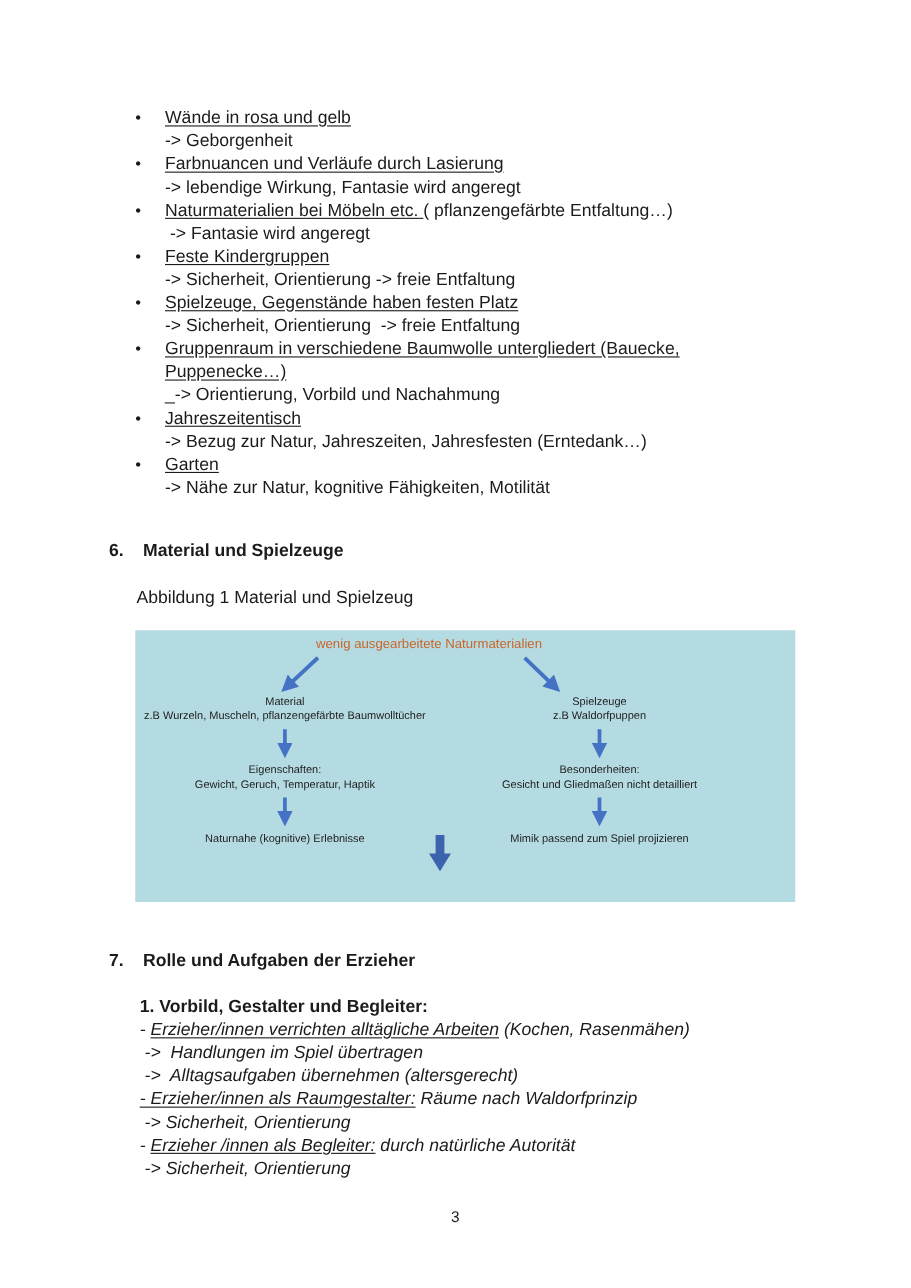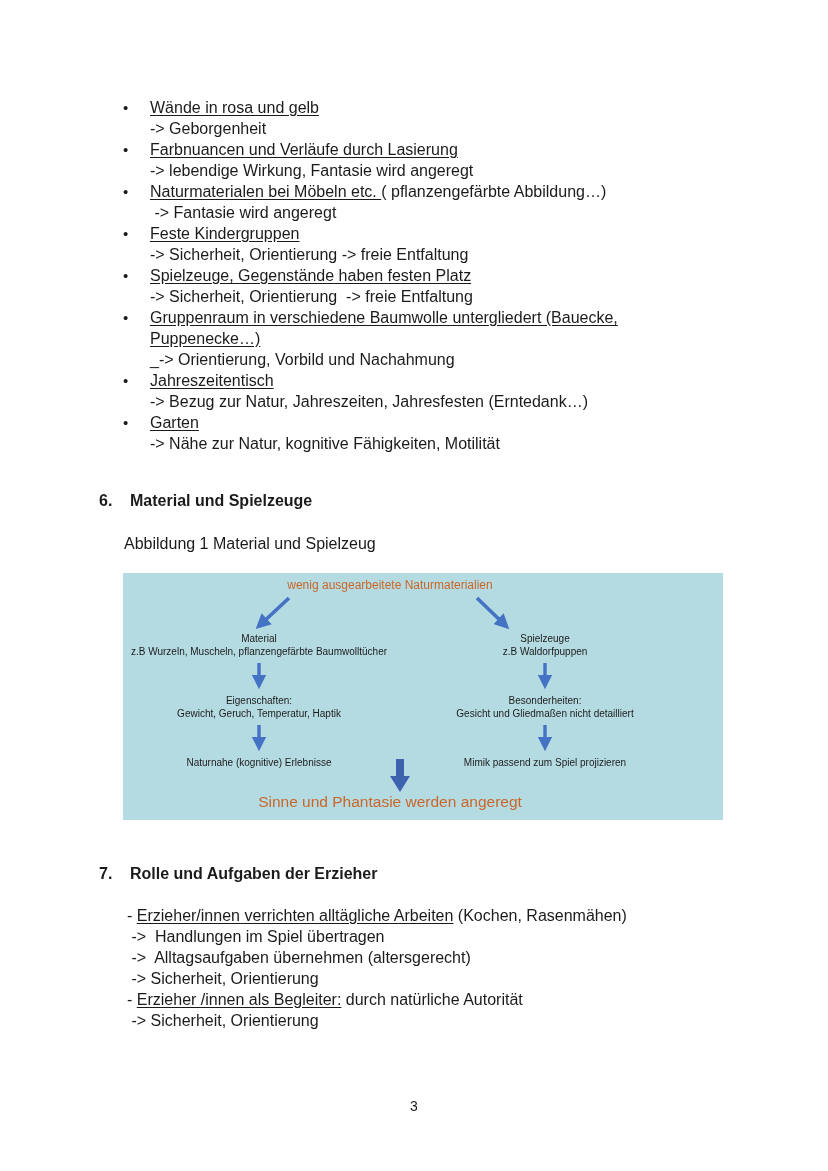--- a/index.html
+++ b/index.html
@@ -44,21 +44,21 @@
   .arr-v-l1{left:129px;top:89px;}
   .arr-v-l2{left:129px;top:151px;}
   .arr-v-r1{left:415px;top:89px;}
   .arr-v-r2{left:415px;top:151px;}
   .arr-big{left:266px;top:186px;}
   .fig-bottom{position:absolute;left:0;top:220px;width:534px;text-align:center;font-size:15.5px;color:var(--fig-orange);white-space:nowrap;}
 
   
   .block7{position:absolute;left:127px;top:905px;width:645px;font-size:16px;line-height:21px;}
   .sub-heading{font-weight:bold;}
-  .s7-line{white-space:pre-wrap;}
+  .s7-line{white-space:pre-wrap;font-style:italic;}
 
   
   .page-number{position:absolute;left:0;top:1098px;width:828px;text-align:center;font-size:14px;}
 </style>
 </head>
 <body>
 
 <div class="page">
 
   <svg width="0" height="0" style="position:absolute" aria-hidden="true">
@@ -80,21 +80,21 @@
     <div class="b-item">
       <span class="b-marker">•</span>
       <div class="b-text">
           <div class="b-line"><span class="u">Farbnuancen und Verläufe durch Lasierung</span><span></span></div>
           <div class="b-sub">-&gt; lebendige Wirkung, Fantasie wird angeregt</div>
         </div>
     </div>
     <div class="b-item">
       <span class="b-marker">•</span>
       <div class="b-text">
-          <div class="b-line"><span class="u">Naturmaterialen bei Möbeln etc. </span><span>( pflanzengefärbte Abbildung…)</span></div>
+          <div class="b-line"><span class="u">Naturmaterialien bei Möbeln etc. </span><span>( pflanzengefärbte Entfaltung…)</span></div>
           <div class="b-sub"> -&gt; Fantasie wird angeregt</div>
         </div>
     </div>
     <div class="b-item">
       <span class="b-marker">•</span>
       <div class="b-text">
           <div class="b-line"><span class="u">Feste Kindergruppen</span><span></span></div>
           <div class="b-sub">-&gt; Sicherheit, Orientierung -&gt; freie Entfaltung</div>
         </div>
     </div>
@@ -169,32 +169,33 @@
       <line x1="7" y1="1" x2="7" y2="23" style="stroke:var(--arrow-blue)" stroke-width="3.4" marker-end="url(#ah)"></line>
     </svg>
 
     <div class="fig-node col-l row3">Naturnahe (kognitive) Erlebnisse</div>
     <div class="fig-node col-r row3">Mimik passend zum Spiel projizieren</div>
 
     <svg class="fig-arrow arr-big" width="22" height="34">
       <polygon points="7,0 15,0 15,17 21,17 11,33 1,17 7,17" style="fill:var(--big-arrow-blue)"></polygon>
     </svg>
 
-    <div class="fig-bottom">Sinne und Phantasie werden angeregt</div>
   </div>
 
   <div class="heading heading-7">
     <span class="h-num">7.</span>
     <span>Rolle und Aufgaben der Erzieher</span>
   </div>
 
   <div class="block7">
+    <div class="sub-heading">1. Vorbild, Gestalter und Begleiter:</div>
     <div class="s7-line"><span>- </span><span class="u">Erzieher/innen verrichten alltägliche Arbeiten</span><span> (Kochen, Rasenmähen)</span></div>
     <div class="s7-line"><span></span><span class="u"></span><span> -&gt;  Handlungen im Spiel übertragen</span></div>
     <div class="s7-line"><span></span><span class="u"></span><span> -&gt;  Alltagsaufgaben übernehmen (altersgerecht)</span></div>
+    <div class="s7-line"><span></span><span class="u">- Erzieher/innen als Raumgestalter:</span><span> Räume nach Waldorfprinzip</span></div>
     <div class="s7-line"><span></span><span class="u"></span><span> -&gt; Sicherheit, Orientierung</span></div>
     <div class="s7-line"><span>- </span><span class="u">Erzieher /innen als Begleiter:</span><span> durch natürliche Autorität</span></div>
     <div class="s7-line"><span></span><span class="u"></span><span> -&gt; Sicherheit, Orientierung</span></div>
   </div>
 
   <div class="page-number">3</div>
 
 </div>
 
 </body></html>

